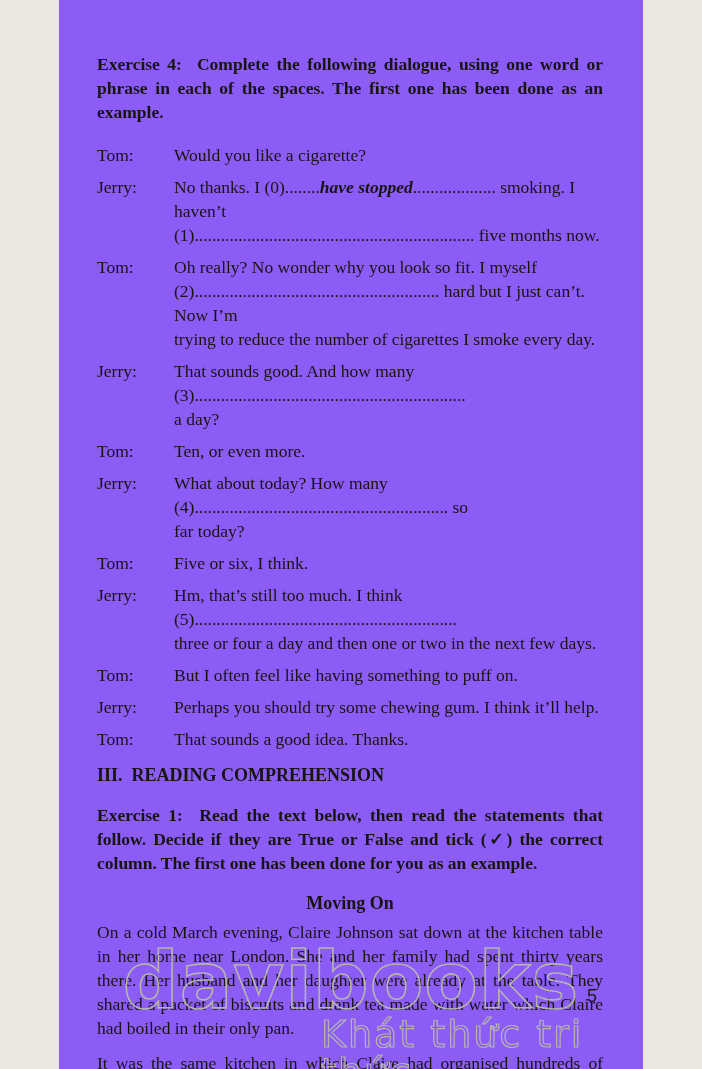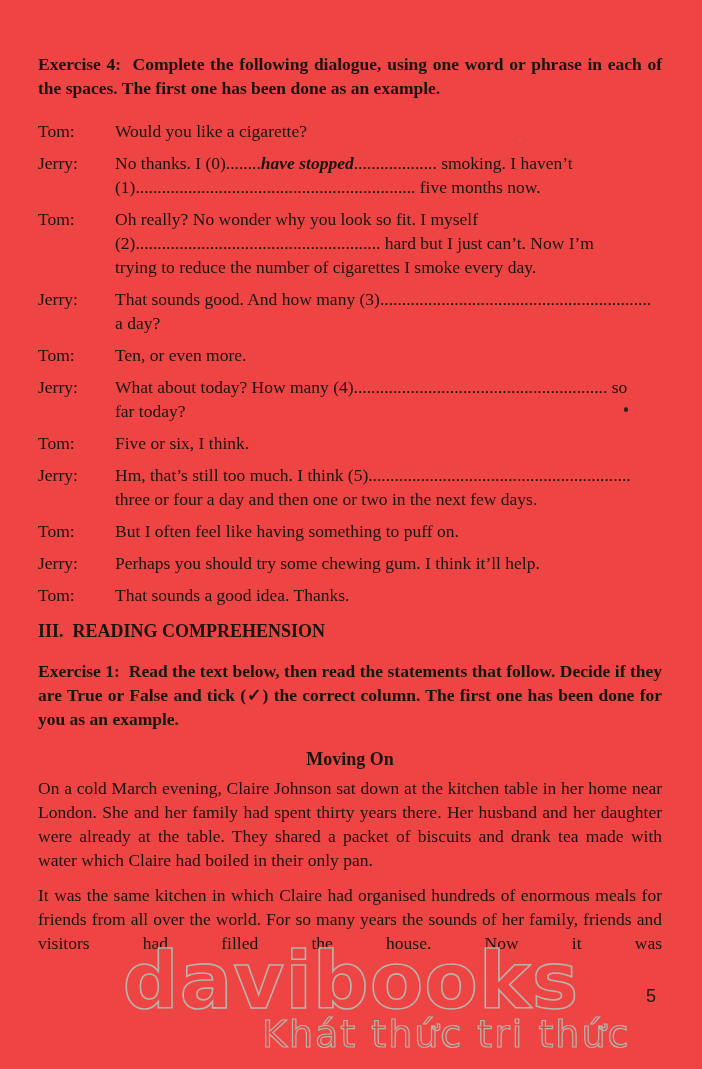--- a/index.html
+++ b/index.html
@@ -1,22 +1,22 @@
 <!DOCTYPE html>
 <html><head>
 <meta charset="utf-8">
 <style>
   html, body { margin: 0; padding: 0; }
   body { background: #e9e7e0; }
   .page {
     position: relative;
-    width: 702px;
+    width: 584px;
     height: 1069px;
     margin: 0 auto;
-    background: #ef4444;
+    background: #8b5cf6;
     overflow: hidden;
     font-family: "Liberation Serif", serif;
     color: #181510;
     box-sizing: border-box;
     padding: 52px 40px 0 38px;
   }
   
   .page::before {
     content: "";
     position: absolute; inset: 0;

